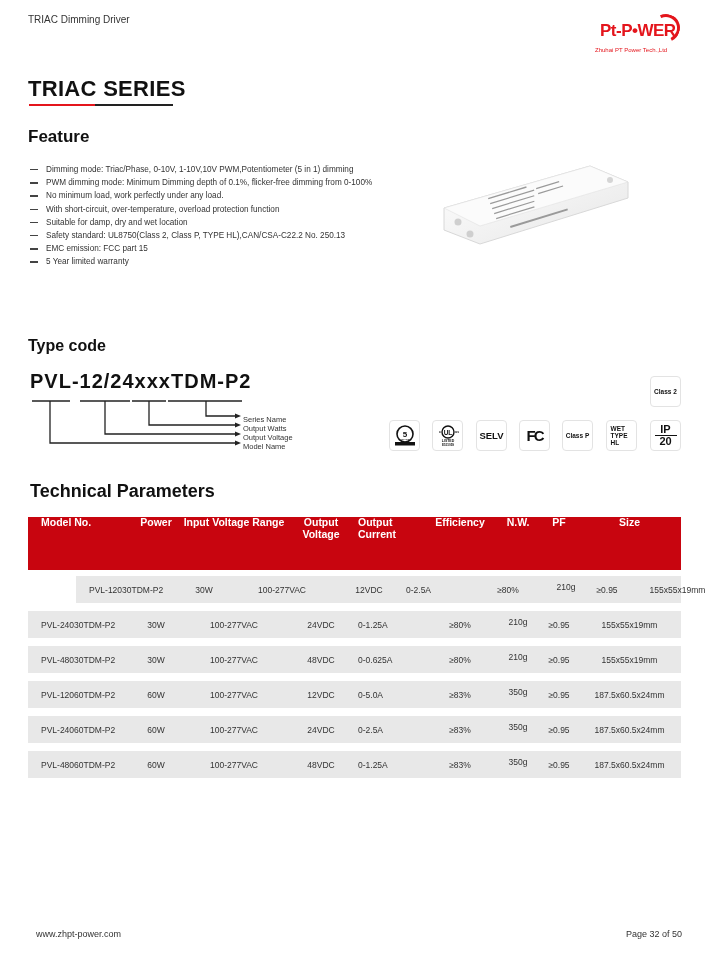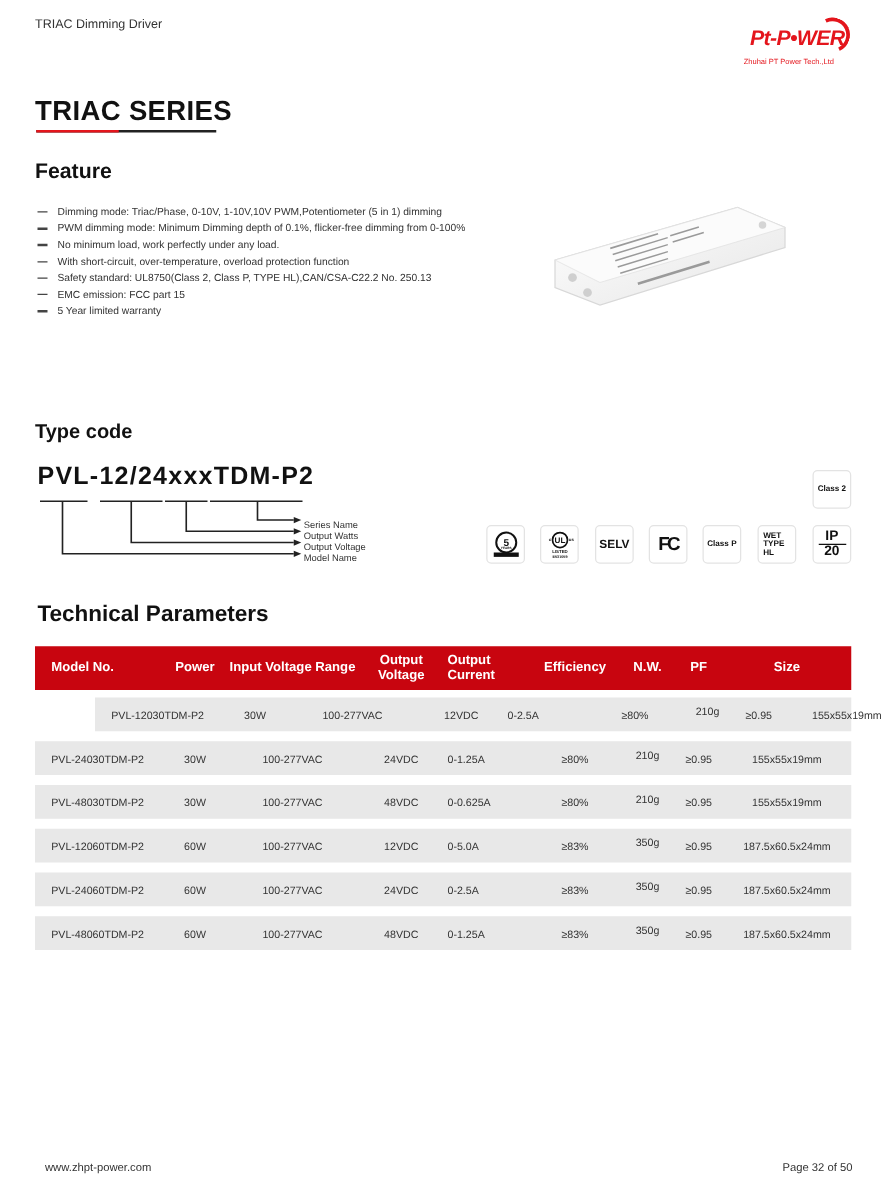--- a/index.html
+++ b/index.html
@@ -1,21 +1,21 @@
 <!DOCTYPE html>
 <html><head>
 <meta charset="utf-8">
 <style>
   * { box-sizing: border-box; margin: 0; padding: 0; }
   html, body { width: 711px; height: 960px; background: #ffffff; overflow: hidden; }
   body { position: relative; font-family: "Liberation Sans", sans-serif; color: #222; }
 
   .header-title { position: absolute; left: 28px; top: 14px; font-size: 10px; color: #333; }
   .logo { position: absolute; left: 594px; top: 14px; width: 90px; height: 44px; }
-  .logo-word { position: absolute; left: 6px; top: 7px; font-size: 17px; font-weight: bold; font-style: italic; color: #e4151c; letter-spacing: -0.5px; font-family: "Liberation Sans", sans-serif; }
+  .logo-word { position: absolute; left: 6px; top: 7px; font-size: 17px; font-weight: bold; color: #e4151c; letter-spacing: -0.5px; font-family: "Liberation Sans", sans-serif; }
   .logo-arc { position: absolute; left: 58px; top: 0px; width: 28px; height: 28px; border: 3px solid #e4151c; border-color: #e4151c #e4151c transparent transparent; border-radius: 50%; transform: rotate(20deg); }
   .logo-sub { position: absolute; left: 1px; top: 33px; font-size: 6px; color: #e4151c; white-space: nowrap; }
 
   .h-series { position: absolute; left: 28px; top: 76px; font-size: 22px; font-weight: bold; color: #111; letter-spacing: 0.3px; }
   .series-line { position: absolute; left: 29px; top: 104px; width: 144px; height: 2px; background: #222; }
   .series-line .red { position: absolute; left: 0; top: 0; width: 66px; height: 2px; background: #e4151c; }
 
   .h-feature { position: absolute; left: 28px; top: 127px; font-size: 17px; font-weight: bold; color: #111; }
 
   .features { position: absolute; left: 30px; top: 163px; width: 390px; list-style: none; }
@@ -29,21 +29,21 @@
   .type-diagram { position: absolute; left: 30px; top: 398px; width: 300px; height: 60px; }
   .type-label { position: absolute; left: 243px; font-size: 7.5px; color: #333; white-space: nowrap; }
 
   .badge { position: absolute; width: 31px; height: 31px; border: 1px solid #e3e3e3; border-radius: 4px; background: #fff; display: flex; align-items: center; justify-content: center; font-weight: bold; color: #111; text-align: center; }
   .badge-text-sm { font-size: 6.5px; line-height: 7px; }
   .badge-text-md { font-size: 9.5px; }
 
   .h-tech { position: absolute; left: 30px; top: 481px; font-size: 18px; font-weight: bold; color: #111; }
 
   .table { position: absolute; left: 28px; top: 517px; width: 653px; }
-  .thead { height: 35px; background: #c8050f; display: flex; align-items: center; color: #fff; font-weight: bold; font-size: 10.5px; }
+  .thead { height: 53px; background: #c8050f; display: flex; color: #fff; font-weight: bold; font-size: 10.5px; }
   .thead .c { text-align: center; line-height: 11.5px; }
   .row { height: 27px; margin-top: 8px; background: #e8e8e8; display: flex; align-items: center; font-size: 8.5px; color: #333; }
   .row:first-of-type { margin-top: 6px; margin-left: 48px; }
   .c { flex: none; }
   .c0 { width: 102px; padding-left: 13px; text-align: left !important; }
   .c1 { width: 52px; text-align: center; }
   .c2 { width: 104px; text-align: center; }
   .c3 { width: 70px; text-align: center; }
   .c4 { width: 68px; text-align: left !important; padding-left: 2px; }
   .c5 { width: 72px; text-align: center; }
@@ -71,20 +71,21 @@
 <div class="series-line">
     <div class="red"></div>
   </div>
 
 <div class="h-feature">Feature</div>
 <ul class="features">
   <li>Dimming mode: Triac/Phase, 0-10V, 1-10V,10V PWM,Potentiometer (5 in 1) dimming</li>
   <li>PWM dimming mode: Minimum Dimming depth of 0.1%, flicker-free dimming from 0-100%</li>
   <li>No minimum load, work perfectly under any load.</li>
   <li>With short-circuit, over-temperature, overload protection function</li>
+  <li>Suitable for damp, dry and wet location</li>
   <li>Safety standard: UL8750(Class 2, Class P, TYPE HL),CAN/CSA-C22.2 No. 250.13</li>
   <li>EMC emission: FCC part 15</li>
   <li>5 Year limited warranty</li>
 </ul>
 
 <svg class="product" viewBox="0 0 190 90">
   <defs>
     <linearGradient id="pg" x1="0" y1="0" x2="1" y2="1">
       <stop offset="0" stop-color="#ffffff"></stop>
       <stop offset="1" stop-color="#e6e6e6"></stop>

